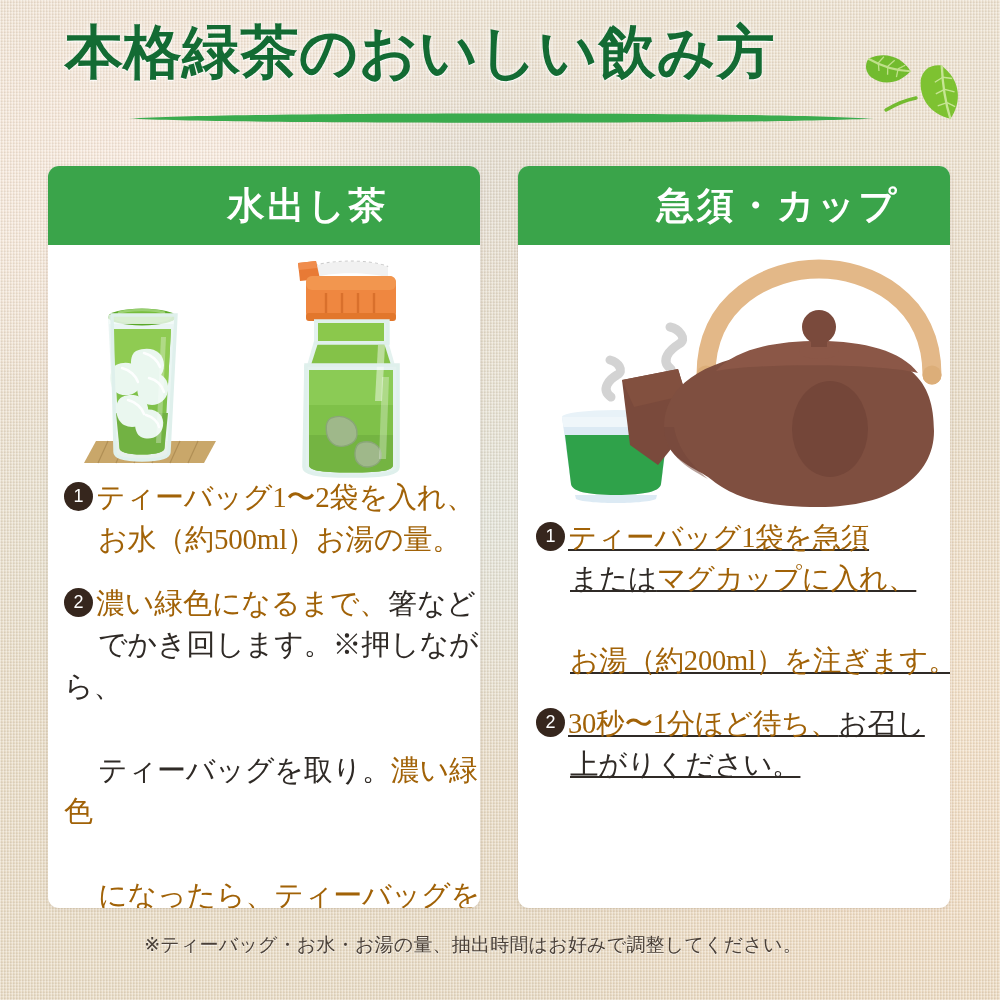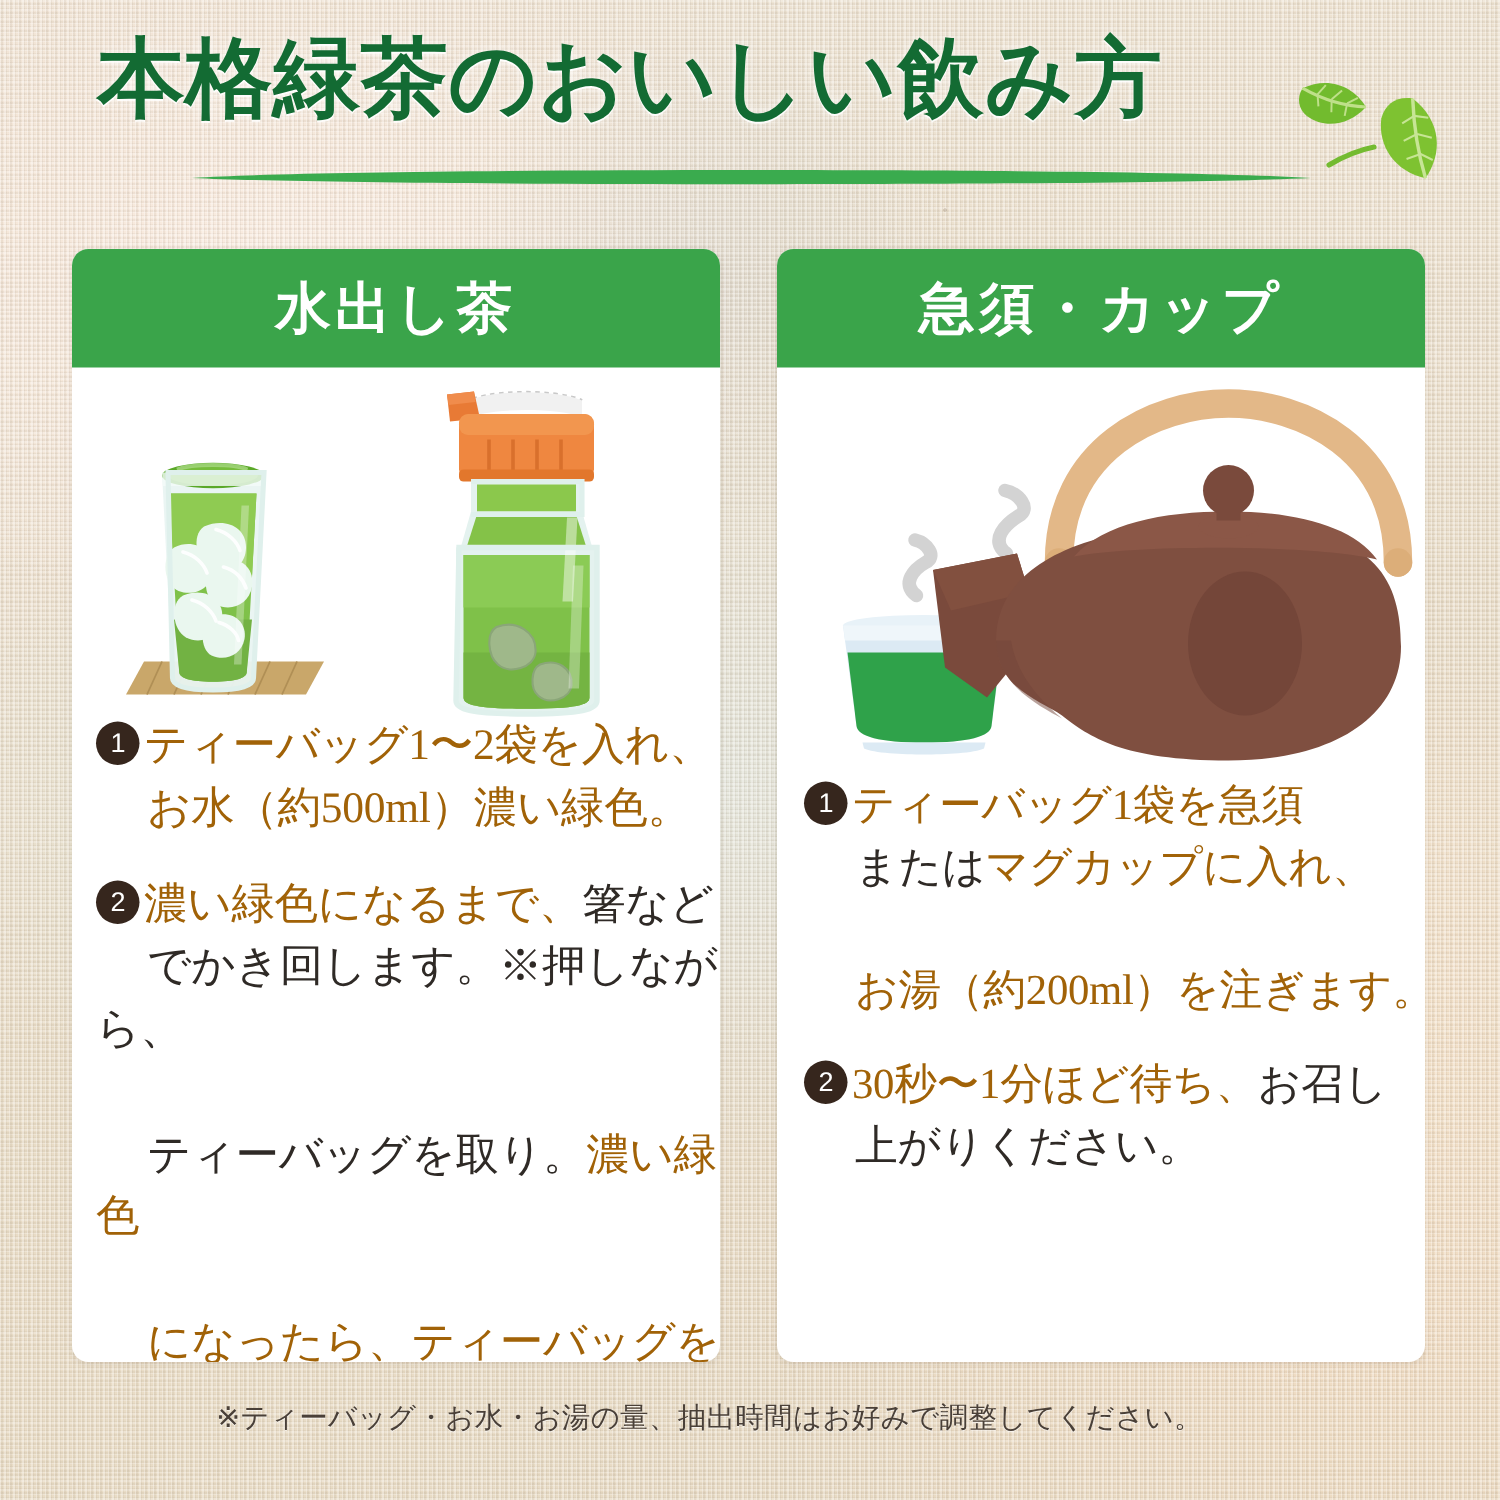--- a/index.html
+++ b/index.html
@@ -71,21 +71,21 @@
   
   .card{
     position:absolute;top:166px;width:432px;height:742px;
     background:#fff;border-radius:11px;overflow:hidden;
     box-shadow:0 1px 4px rgba(90,70,50,.10);
   }
   #card-left{left:48px;}
   #card-right{left:518px;}
   .card-header{
     height:79px;width:100%;background:#3aa44a;
-    display:flex;align-items:center;justify-content:center;
+    display:flex;align-items:center;justify-content:center;padding-left:44px;
   }
   .card-header-title{
     color:#ffffff;font-size:37px;font-weight:700;letter-spacing:3px;
     font-family:"Liberation Serif","DejaVu Serif",serif;
   }
   .card-body{position:relative;width:100%;height:663px;}
   .illustration{position:relative;width:100%;}
   #illus-left{height:235px;}
   #illus-right{height:270px;}
 
@@ -93,21 +93,21 @@
   .steps{position:absolute;left:0;width:100%;}
   #steps-left{top:232px;padding:0 14px 0 16px;}
   #steps-right{top:272px;padding:0 14px 0 18px;}
   .step{
     position:relative;
     font-size:29.5px;line-height:1.44;
     font-family:"Liberation Serif","DejaVu Serif",serif;
     color:#2f2a26;letter-spacing:-.2px;
   }
   #steps-left .step{font-size:29px;}
-  #steps-right .step{font-size:28.5px;}
+  #steps-right .step{font-size:28.5px;text-decoration:underline;}
   .step + .step{margin-top:22px;}
   .num{
     display:inline-block;width:29px;height:29px;border-radius:50%;
     background:#36261d;color:#fff;font-size:18px;line-height:29px;
     text-align:center;font-family:"Liberation Sans",sans-serif;
     vertical-align:5px;margin-right:3px;font-weight:400;
   }
   .g{color:#a16207;}
   .d{color:#2f2a26;}
   .step-indent{display:block;text-indent:34px;}
@@ -254,21 +254,21 @@
 
           <path d="M330,100 L337,100 L334,156 L327,156 Z" fill="#ffffff" opacity=".45"></path>
           <path d="M334,132 L341,132 L338,214 L331,214 Z" fill="#ffffff" opacity=".30"></path>
           <path d="M258,120 L350,120 L350,222 C350,228 340,231 303,231 C266,231 256,228 256,222 Z" fill="none" stroke="#dff0ec" stroke-width="3.6"></path>
           <path d="M266,76 L340,76 L340,98 L266,98" fill="none" stroke="#dff0ec" stroke-width="3.4"></path>
         </g>
       </svg>
     </div>
 
     <div class="steps" id="steps-left">
-        <div class="step"><span><span class="num">1</span><span class="g">ティーバッグ1〜2袋を入れ、</span></span><br><span class="step-indent"><span class="g">お水（約500ml）濃い緑色。</span></span></div>
+        <div class="step"><span><span class="num">1</span><span class="g">ティーバッグ1〜2袋を入れ、</span></span><br><span class="step-indent"><span class="g">お水（約500ml）お湯の量。</span></span></div>
         <div class="step"><span><span class="num">2</span><span class="g">濃い緑色になるまで、</span><span class="d">箸など</span></span><br><span class="step-indent"><span class="d">でかき回します。※押しながら、</span></span><br><span class="step-indent"><span class="d">ティーバッグを取り。</span><span class="g">濃い緑色</span></span><br><span class="step-indent"><span class="g">になったら、ティーバッグを取り</span></span><br><br></div>
       </div>
   </div>
 </div>
 
 <div class="card" id="card-right">
   <div class="card-header">
     <span class="card-header-title">急須・カップ</span>
   </div>
   <div class="card-body">

